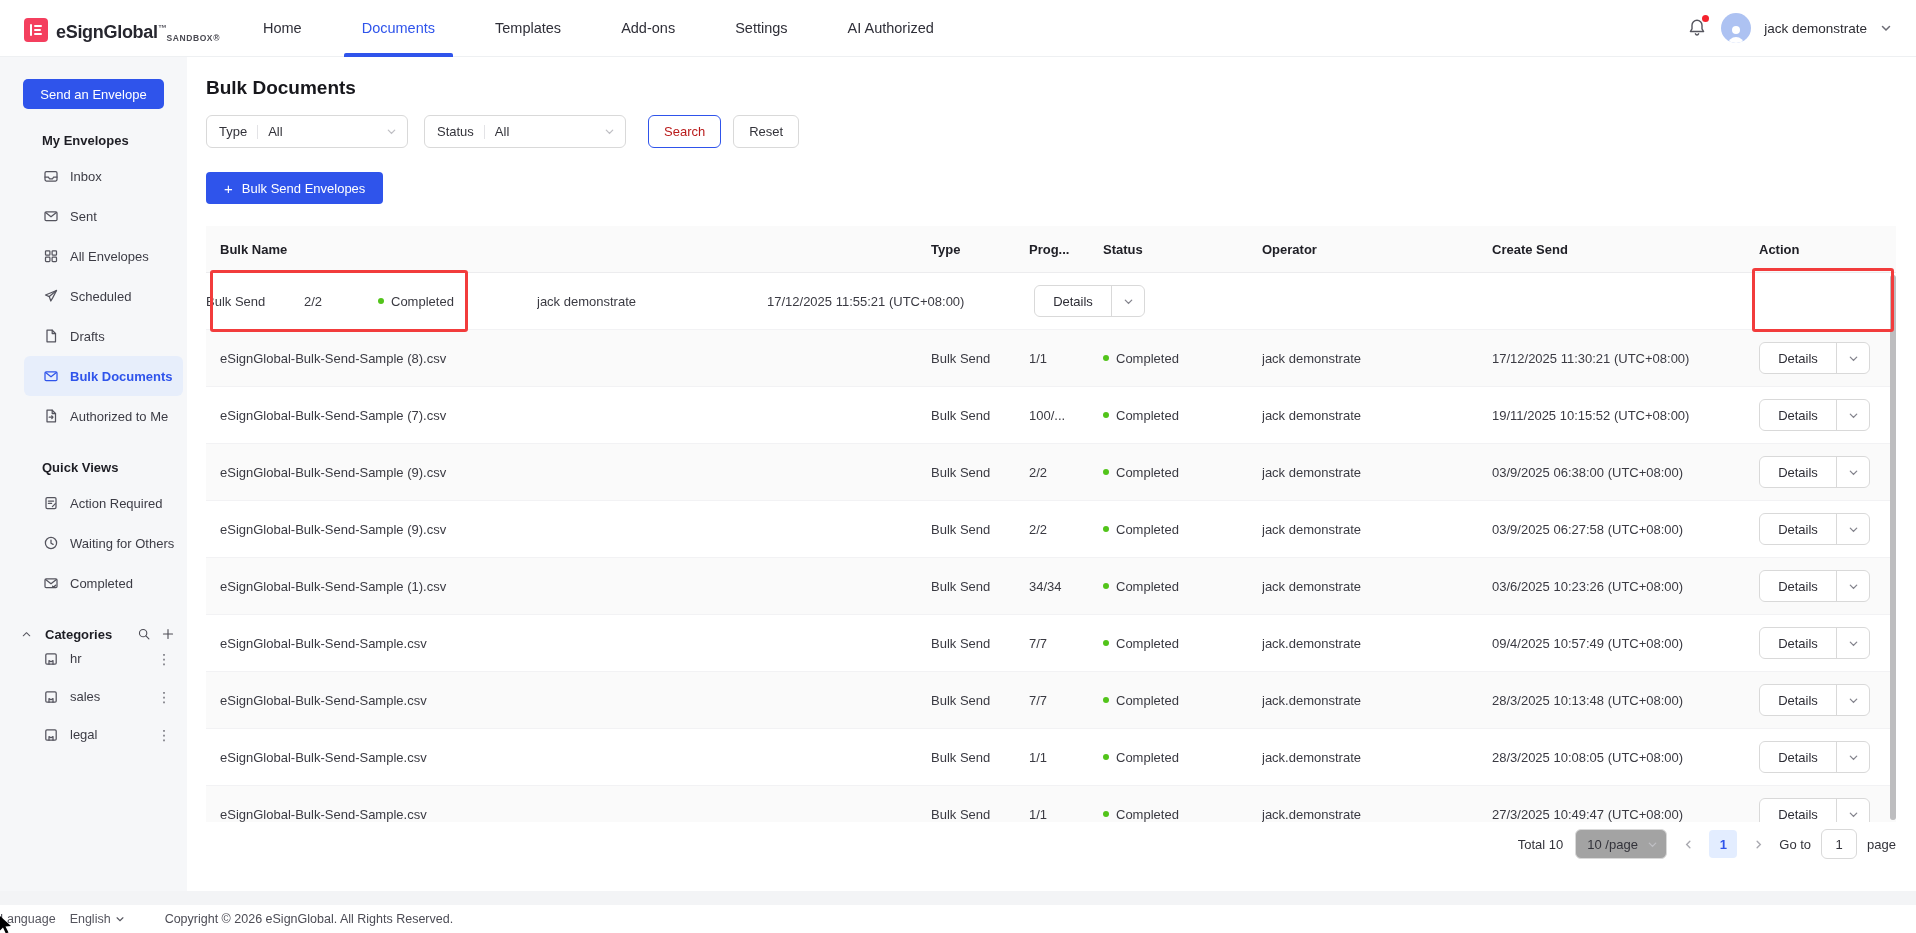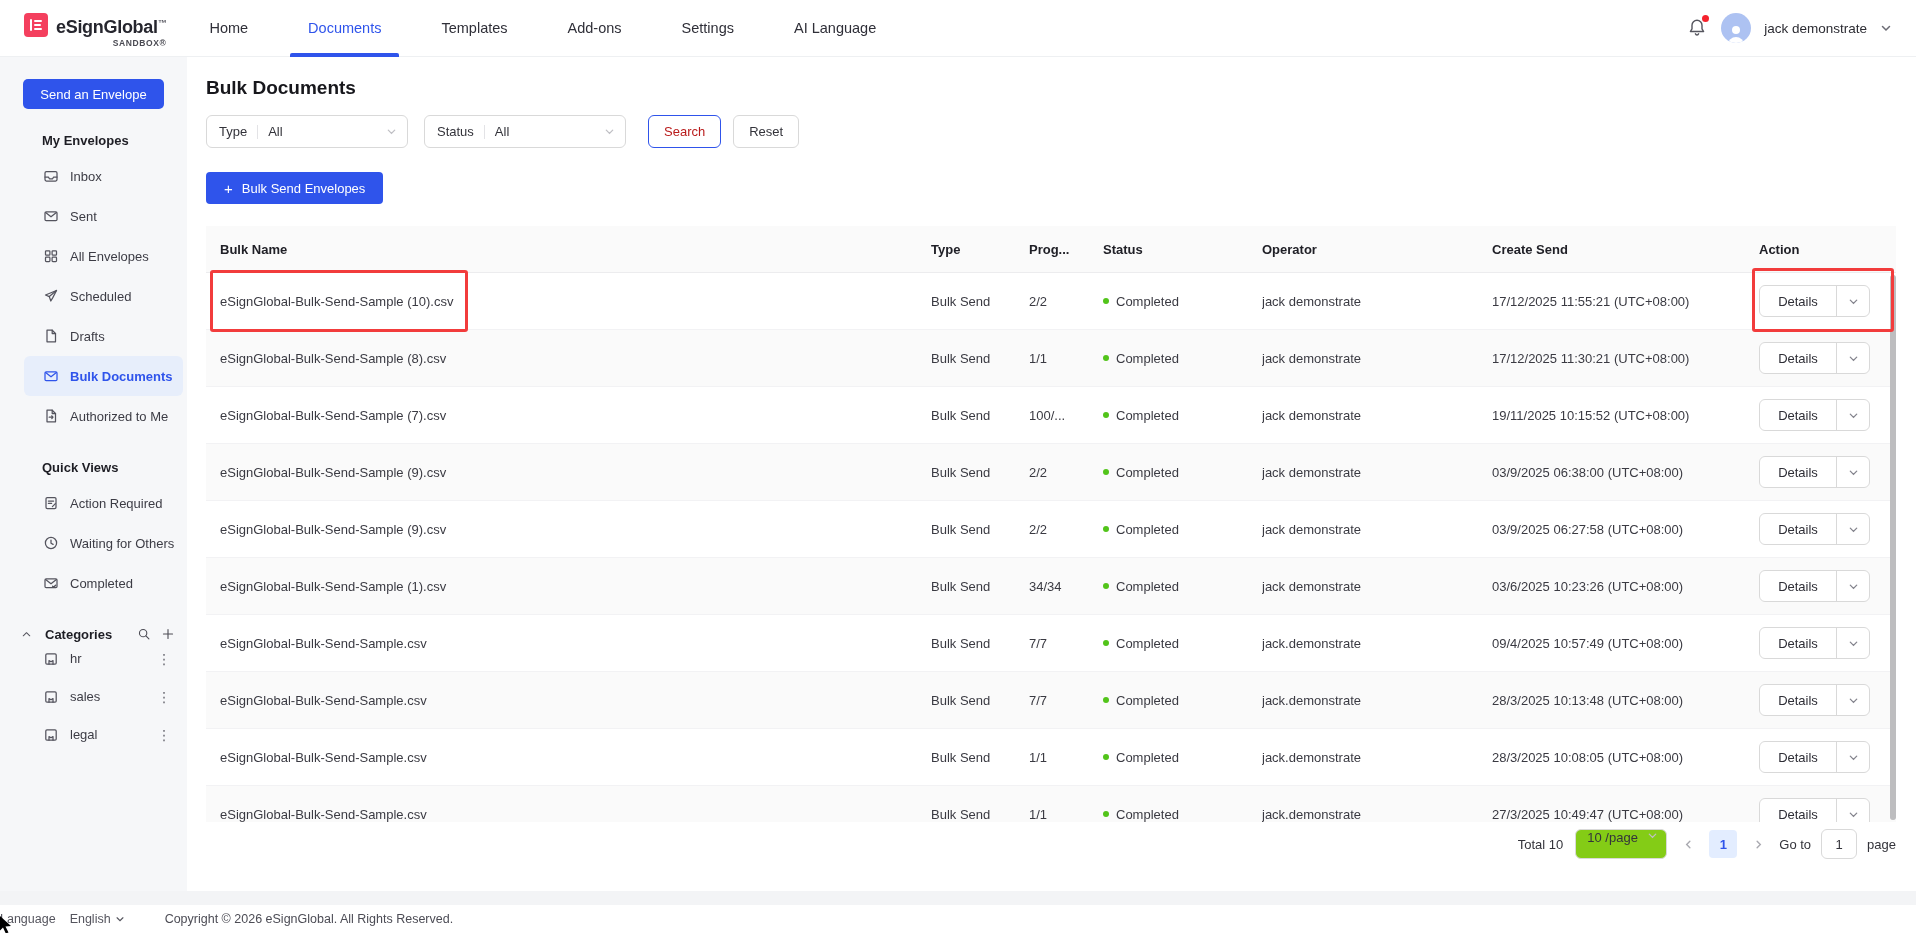--- a/index.html
+++ b/index.html
@@ -3,21 +3,21 @@
 <meta charset="utf-8">
 <style>
   * { margin:0; padding:0; box-sizing:border-box; }
   html,body { width:1916px; height:933px; font-family:"Liberation Sans", sans-serif; background:#fff; color:#333; }
   .app { position:relative; width:1916px; height:933px; overflow:hidden; background:#fff; }
 
   
   .header { position:absolute; top:0; left:0; right:0; height:57px; background:#fff; border-bottom:1px solid #eef0f2; display:flex; align-items:center; padding:0 24px; z-index:30; }
   .logo { display:flex; align-items:flex-start; gap:8px; }
   .logo-mark { width:24px; height:24px; border-radius:4px; background:#F43F5E; display:flex; align-items:center; justify-content:center; margin-top:4px; }
-  .brand-col { display:flex; flex-direction:column; align-items:flex-end; }
+  .brand-col { display:flex; flex-direction:row; align-items:flex-end; }
   .brand { font-size:18px; font-weight:800; color:#26262e; letter-spacing:-0.3px; line-height:22px; margin-top:3px; }
   .brand sup { font-size:9px; font-weight:700; color:#55555e; }
   .badge { font-size:8.5px; font-weight:700; color:#4a4a52; letter-spacing:0.6px; line-height:10px; }
   .nav { display:flex; align-items:center; height:57px; margin-left:27px; }
   .nav-item { position:relative; height:57px; display:flex; align-items:center; padding:0 16px; margin-right:28px; font-size:14.5px; color:#2f2f38; cursor:pointer; white-space:nowrap; }
   .nav-item.active { color:#2F54EB; font-weight:400; }
   .nav-item.active::after { content:""; position:absolute; left:-2px; right:-2px; bottom:0; height:4px; background:#2F54EB; border-radius:2px 2px 0 0; }
   .header-right { margin-left:auto; display:flex; align-items:center; gap:13px; }
   .bell-wrap { position:relative; width:22px; height:22px; color:#55555e; cursor:pointer; }
   .bell-dot { position:absolute; top:-2px; right:-1px; width:7px; height:7px; border-radius:50%; background:#f5222d; }
@@ -79,21 +79,21 @@
   .split-caret { display:flex; align-items:center; justify-content:center; width:33px; border-left:1px solid #d9d9d9; color:#83838c; }
   .vscroll { position:absolute; right:0; top:49px; width:6px; height:545px; background:#ededed; border-radius:3px; z-index:5; }
   .vscroll-thumb { position:absolute; left:0; top:0; width:6px; height:100%; background:#bdbdbf; border-radius:3px; }
   .hl-box { position:absolute; border:3px solid #F23C3C; border-radius:3px; pointer-events:none; z-index:8; }
   .hl-name { left:4px; top:44px; width:258px; height:62px; }
   .hl-action { left:1546px; top:42px; width:142px; height:64px; }
 
   
   .pager { display:flex; align-items:center; justify-content:flex-end; gap:10px; margin-top:7px; font-size:13px; color:#33333a; }
   .pager .total { margin-right:2px; }
-  .page-size { display:flex; align-items:flex-start; gap:8px; width:92px; height:30px; border:1px solid #d9d9d9; border-radius:6px; padding:0 8px 0 11px; cursor:pointer; background:#84cc16; }
+  .page-size { display:flex; align-items:center; gap:8px; width:92px; height:30px; border:1px solid #d9d9d9; border-radius:6px; padding:0 8px 0 11px; cursor:pointer; background:#a3a3a3; }
   .page-size .caret { color:#bfbfc4; display:flex; margin-left:auto; }
   .pg-arrow { display:flex; align-items:center; justify-content:center; width:22px; height:28px; color:#a9a9b0; cursor:pointer; }
   .pg-num { display:flex; align-items:center; justify-content:center; min-width:28px; height:28px; border-radius:4px; background:#e3edff; color:#2F54EB; font-weight:700; cursor:pointer; }
   .goto-input { width:36px; height:30px; border:1px solid #d9d9d9; border-radius:6px; text-align:center; font-size:13px; color:#33333a; font-family:"Liberation Sans",sans-serif; background:#fff; }
 
   
   .divider-strip { position:absolute; left:0; top:891px; width:1916px; height:14px; background:#f3f4f6; }
   .footer { position:absolute; left:0; top:905px; width:1916px; height:28px; background:#fff; display:flex; align-items:center; gap:14px; font-size:12.5px; color:#55555e; }
   .footer .lang-sel { display:flex; align-items:center; gap:4px; color:#55555e; cursor:pointer; }
   .footer .copyright { margin-left:26px; color:#4c4c55; }
@@ -120,21 +120,21 @@
         <div class="brand"><span>eSignGlobal</span><sup>™</sup></div>
         <div class="badge">SANDBOX®</div>
       </div>
     </div>
     <div class="nav">
         <div class="nav-item">Home</div>
         <div class="nav-item active">Documents</div>
         <div class="nav-item">Templates</div>
         <div class="nav-item">Add-ons</div>
         <div class="nav-item">Settings</div>
-        <div class="nav-item">AI Language</div>
+        <div class="nav-item">AI Authorized</div>
       </div>
     <div class="header-right">
       <div class="bell-wrap">
         <svg width="22" height="22" viewBox="0 0 22 22" fill="none" stroke="currentColor" stroke-width="1.4" stroke-linecap="round" stroke-linejoin="round">
             <path d="M11 3.2a5 5 0 0 0-5 5v3.6l-1.6 2.7h13.2L16 11.8V8.2a5 5 0 0 0-5-5z"></path>
             <path d="M9.4 16.8a1.7 1.7 0 0 0 3.2 0"></path>
           </svg>
         <span class="bell-dot"></span>
       </div>
       <div class="avatar">
@@ -343,21 +343,20 @@
           <div class="cell col-name">Bulk Name</div>
           <div class="cell col-type">Type</div>
           <div class="cell col-prog">Prog...</div>
           <div class="cell col-status">Status</div>
           <div class="cell col-op">Operator</div>
           <div class="cell col-time">Create Send</div>
           <div class="cell col-action">Action</div>
         </div>
       <div class="tbody" id="table-body">
           <div class="trow">
-            <div class="cell col-name">eSignGlobal-Bulk-Send-Sample (10).csv</div>
             <div class="cell col-type">Bulk Send</div>
             <div class="cell col-prog">2/2</div>
             <div class="cell col-status status-cell">
               <span class="status-dot"></span>
               <span>Completed</span>
             </div>
             <div class="cell col-op">jack demonstrate</div>
             <div class="cell col-time">17/12/2025 11:55:21 (UTC+08:00)</div>
             <div class="cell col-action"><div class="split-btn">
                 <span class="split-main">Details</span>

